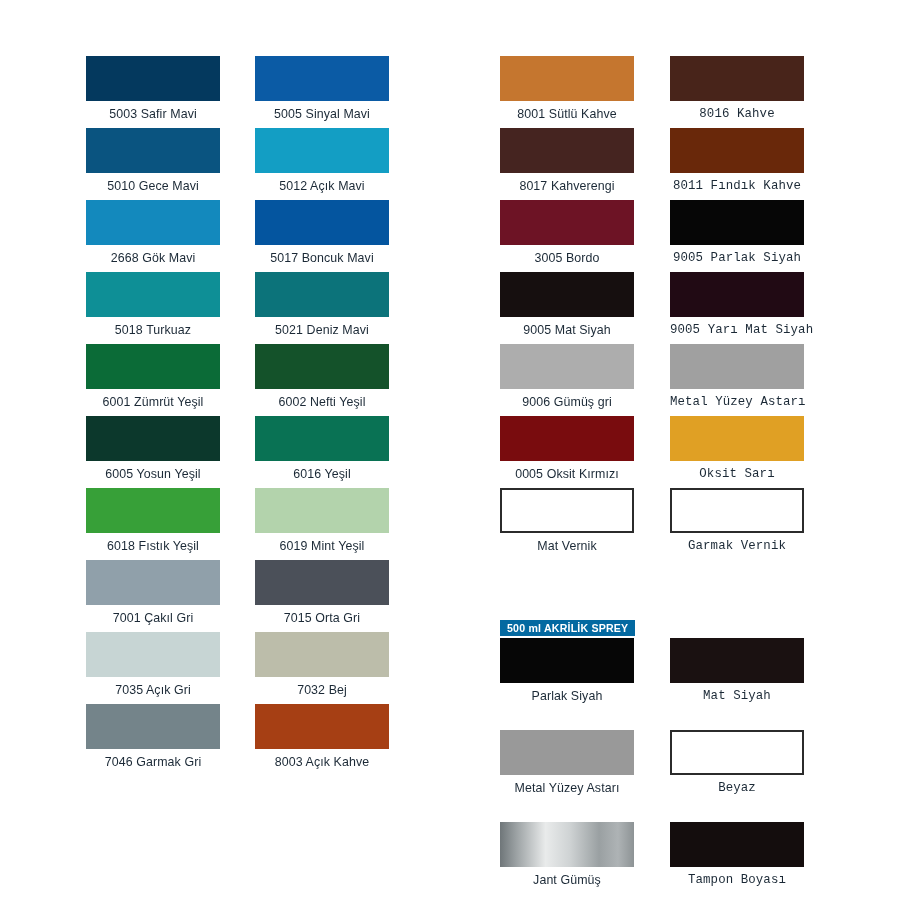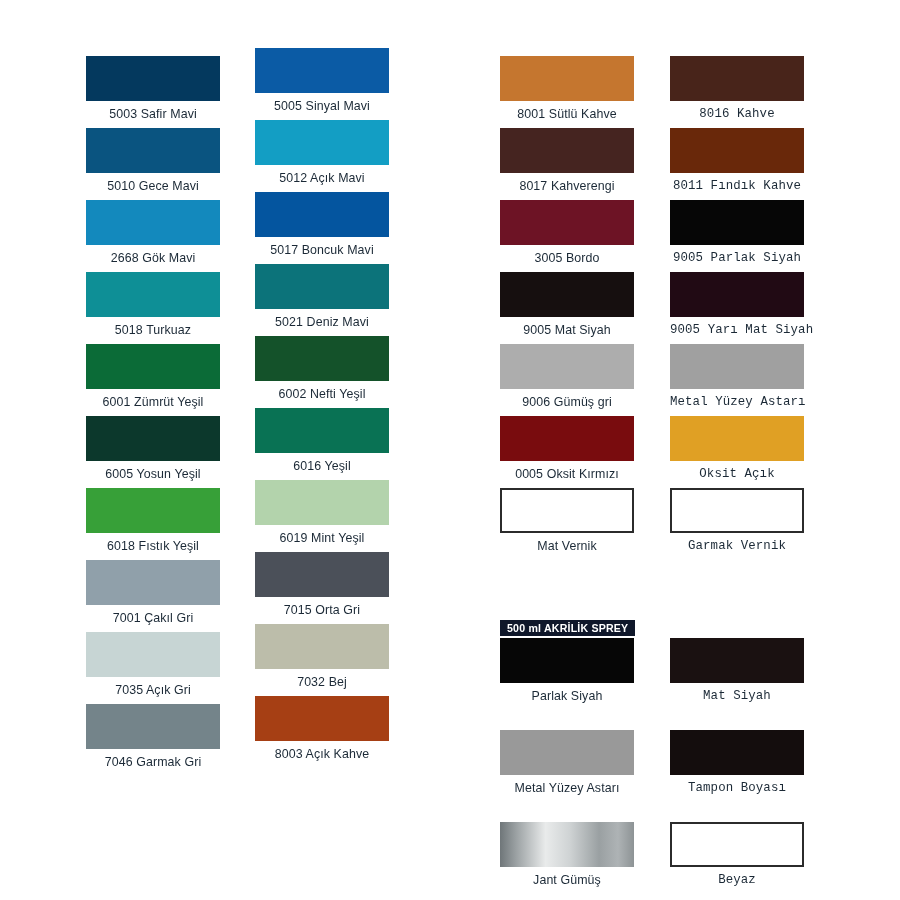--- a/index.html
+++ b/index.html
@@ -20,21 +20,21 @@
     width: 900px;
     height: 900px;
     border-radius: 8px;
   }
   .column {
     position: absolute;
     width: 134px;
   }
   
   #col-1 { left: 86px;  top: 56px; }
-  #col-2 { left: 255px; top: 48px; }
+  #col-2 { left: 255px; top: 56px; }
   
   #col-3 { left: 500px; top: 56px; }
   #col-4 { left: 670px; top: 56px; font-family: Liberation Mono, monospace; }
 
   .cell {
     width: 134px;
     margin-bottom: 0px;
     box-sizing: border-box;
   }
   .swatch {
@@ -194,21 +194,21 @@
       <div class="cell">
         <div class="swatch" style="background: rgb(121, 12, 14);"></div>
         <div class="caption">0005  Oksit Kırmızı</div>
       </div>
       <div class="cell">
         <div class="swatch bordered"></div>
         <div class="caption">Mat Vernik</div>
       </div>
       <div class="spacer-gap"></div>
       <div class="cell">
-        <div class="banner-wrap"><span class="banner" style="background: #0f172a; color: rgb(255, 255, 255);">500 ml AKRİLİK SPREY</span></div>
+        <div class="banner-wrap"><span class="banner" style="background: #0369a1; color: rgb(255, 255, 255);">500 ml AKRİLİK SPREY</span></div>
         <div class="swatch" style="background: rgb(6, 6, 6);"></div>
         <div class="caption">Parlak Siyah</div>
       </div>
       <div class="cell">
         <div class="banner-wrap empty"><span class="banner" style="background: rgb(251, 10, 29); color: rgb(255, 255, 255);">500 ml AKRİLİK SPREY</span></div>
         <div class="swatch" style="background: rgb(153, 153, 153);"></div>
         <div class="caption">Metal Yüzey Astarı</div>
       </div>
       <div class="cell">
         <div class="banner-wrap empty"><span class="banner" style="background: rgb(251, 10, 29); color: rgb(255, 255, 255);">500 ml AKRİLİK SPREY</span></div>
@@ -232,37 +232,37 @@
       <div class="cell">
         <div class="swatch" style="background: rgb(33, 10, 20);"></div>
         <div class="caption">9005  Yarı Mat Siyah</div>
       </div>
       <div class="cell">
         <div class="swatch" style="background: rgb(160, 160, 160);"></div>
         <div class="caption">Metal Yüzey Astarı</div>
       </div>
       <div class="cell">
         <div class="swatch" style="background: rgb(224, 160, 36);"></div>
-        <div class="caption">Oksit Açık</div>
+        <div class="caption">Oksit Sarı</div>
       </div>
       <div class="cell">
         <div class="swatch bordered"></div>
         <div class="caption">Garmak Vernik</div>
       </div>
       <div class="spacer-gap"></div>
       <div class="cell">
         <div class="banner-wrap empty"><span class="banner" style="background: rgb(251, 10, 29); color: rgb(255, 255, 255);">500 ml AKRİLİK SPREY</span></div>
         <div class="swatch" style="background: rgb(26, 17, 17);"></div>
         <div class="caption">Mat Siyah</div>
       </div>
       <div class="cell">
         <div class="banner-wrap empty"><span class="banner" style="background: rgb(251, 10, 29); color: rgb(255, 255, 255);">500 ml AKRİLİK SPREY</span></div>
+        <div class="swatch bordered"></div>
+        <div class="caption">Beyaz</div>
+      </div>
+      <div class="cell">
+        <div class="banner-wrap empty"><span class="banner" style="background: rgb(251, 10, 29); color: rgb(255, 255, 255);">500 ml AKRİLİK SPREY</span></div>
         <div class="swatch" style="background: rgb(20, 13, 13);"></div>
         <div class="caption">Tampon Boyası</div>
       </div>
-      <div class="cell">
-        <div class="banner-wrap empty"><span class="banner" style="background: rgb(251, 10, 29); color: rgb(255, 255, 255);">500 ml AKRİLİK SPREY</span></div>
-        <div class="swatch bordered"></div>
-        <div class="caption">Beyaz</div>
-      </div>
     </div>
 
 </div>
 
 </body></html>

